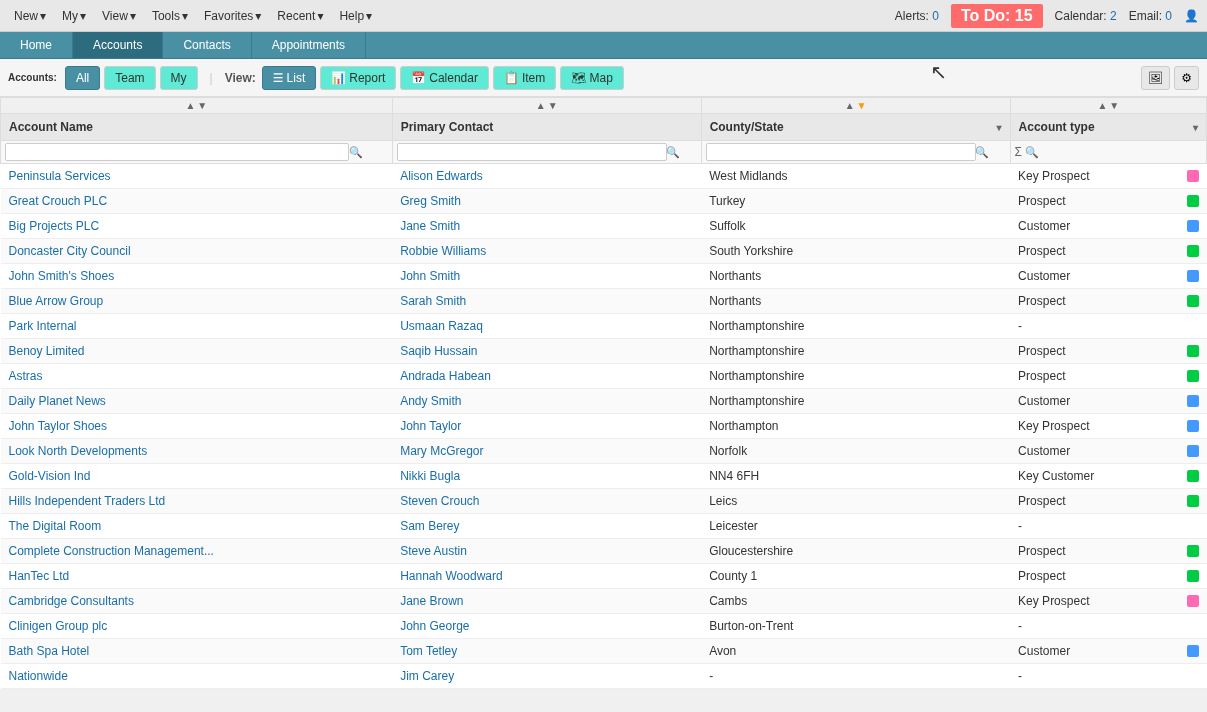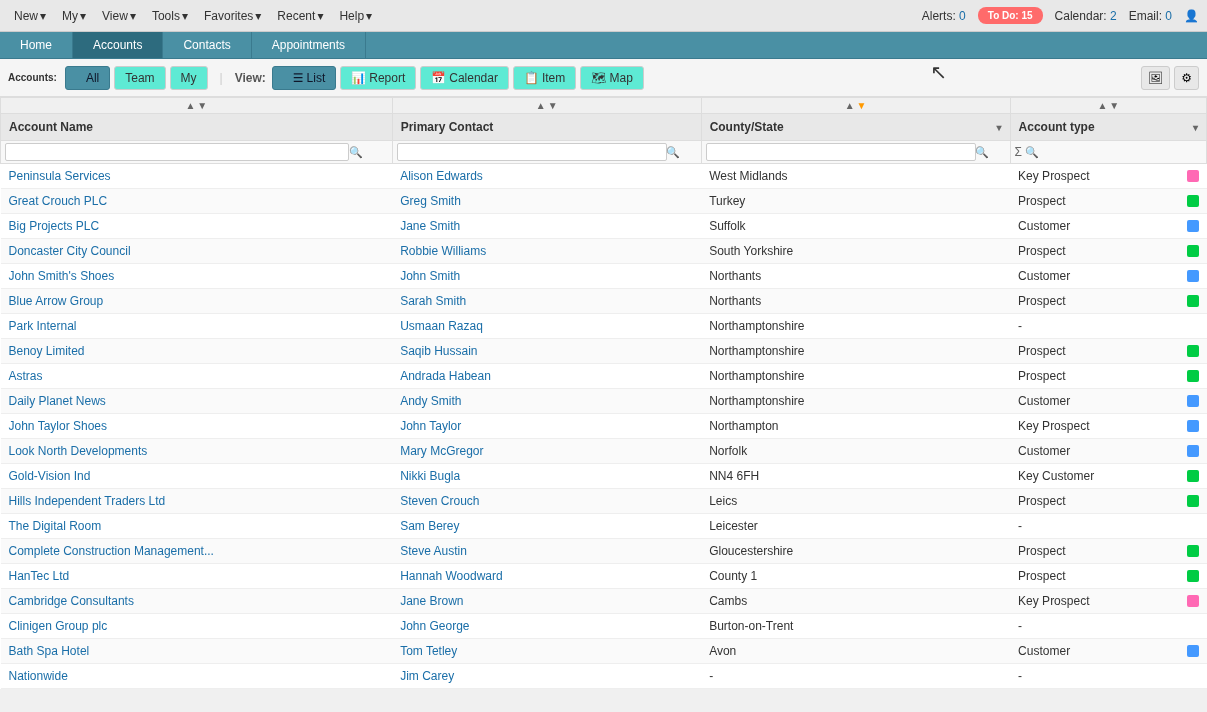--- a/index.html
+++ b/index.html
@@ -30,23 +30,23 @@
       display: flex;
       align-items: center;
       gap: 12px;
       font-size: 12px;
     }
     .todo-btn {
       background: #ff6b6b;
       color: white;
       border: none;
       padding: 3px 10px;
-      border-radius: 8px;
-      cursor: pointer;
-      font-size: 10px;
+      border-radius: 2px;
+      cursor: pointer;
+      font-size: 16px;
       font-weight: bold;
     }
 
     
     .page-tabs {
       display: flex;
       background: #4a90a4;
       border-bottom: 1px solid #3a7a8e;
     }
     .page-tab {
@@ -81,23 +81,22 @@
       padding: 4px 10px;
       background: #5eead4;
       border: 1px solid #ccc;
       border-radius: 3px;
       cursor: pointer;
       font-size: 12px;
       color: #333;
     }
     .toolbar-btn.active {
       background: #4a90a4;
-      color: #0f172a;
+      color: #ffffff;
       border-color: #3a7a8e;
-      padding-left: 20px;
     }
     .toolbar-view-label {
       font-weight: bold;
       font-size: 12px;
       color: #555;
       margin-right: 2px;
     }
     .toolbar-separator { flex: 1; }
     .toolbar-icon-btn {
       padding: 4px 6px;

